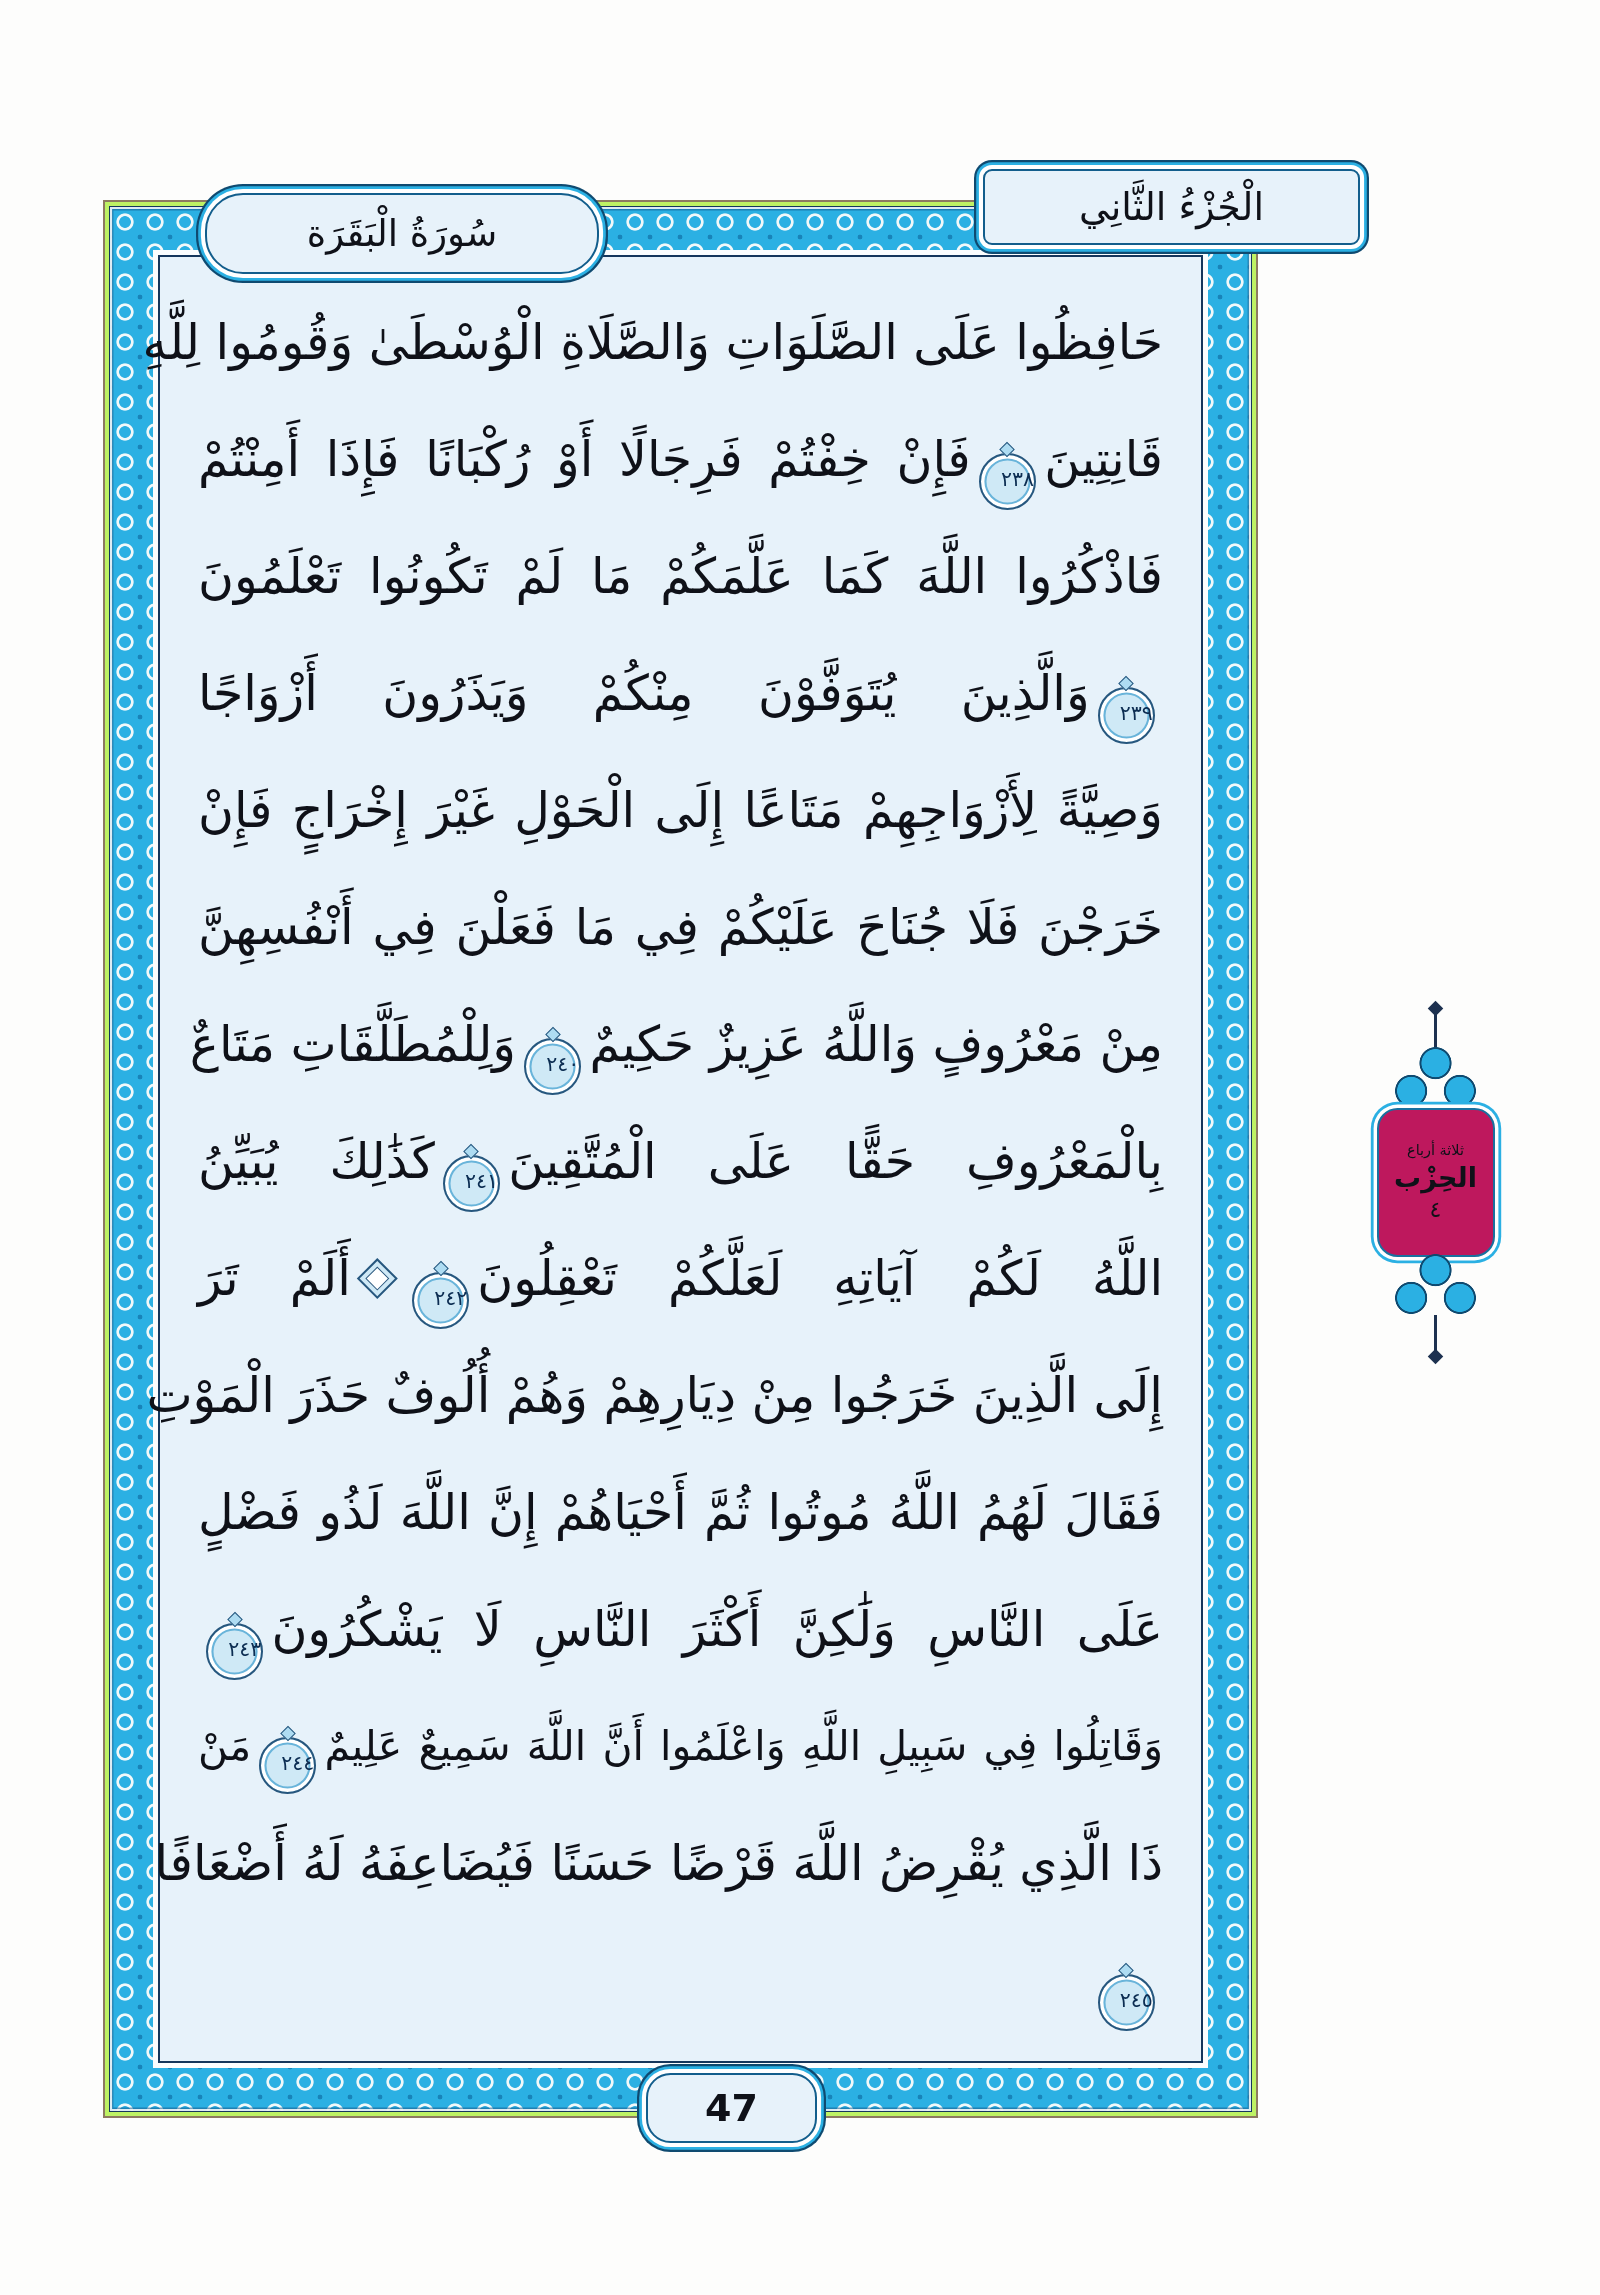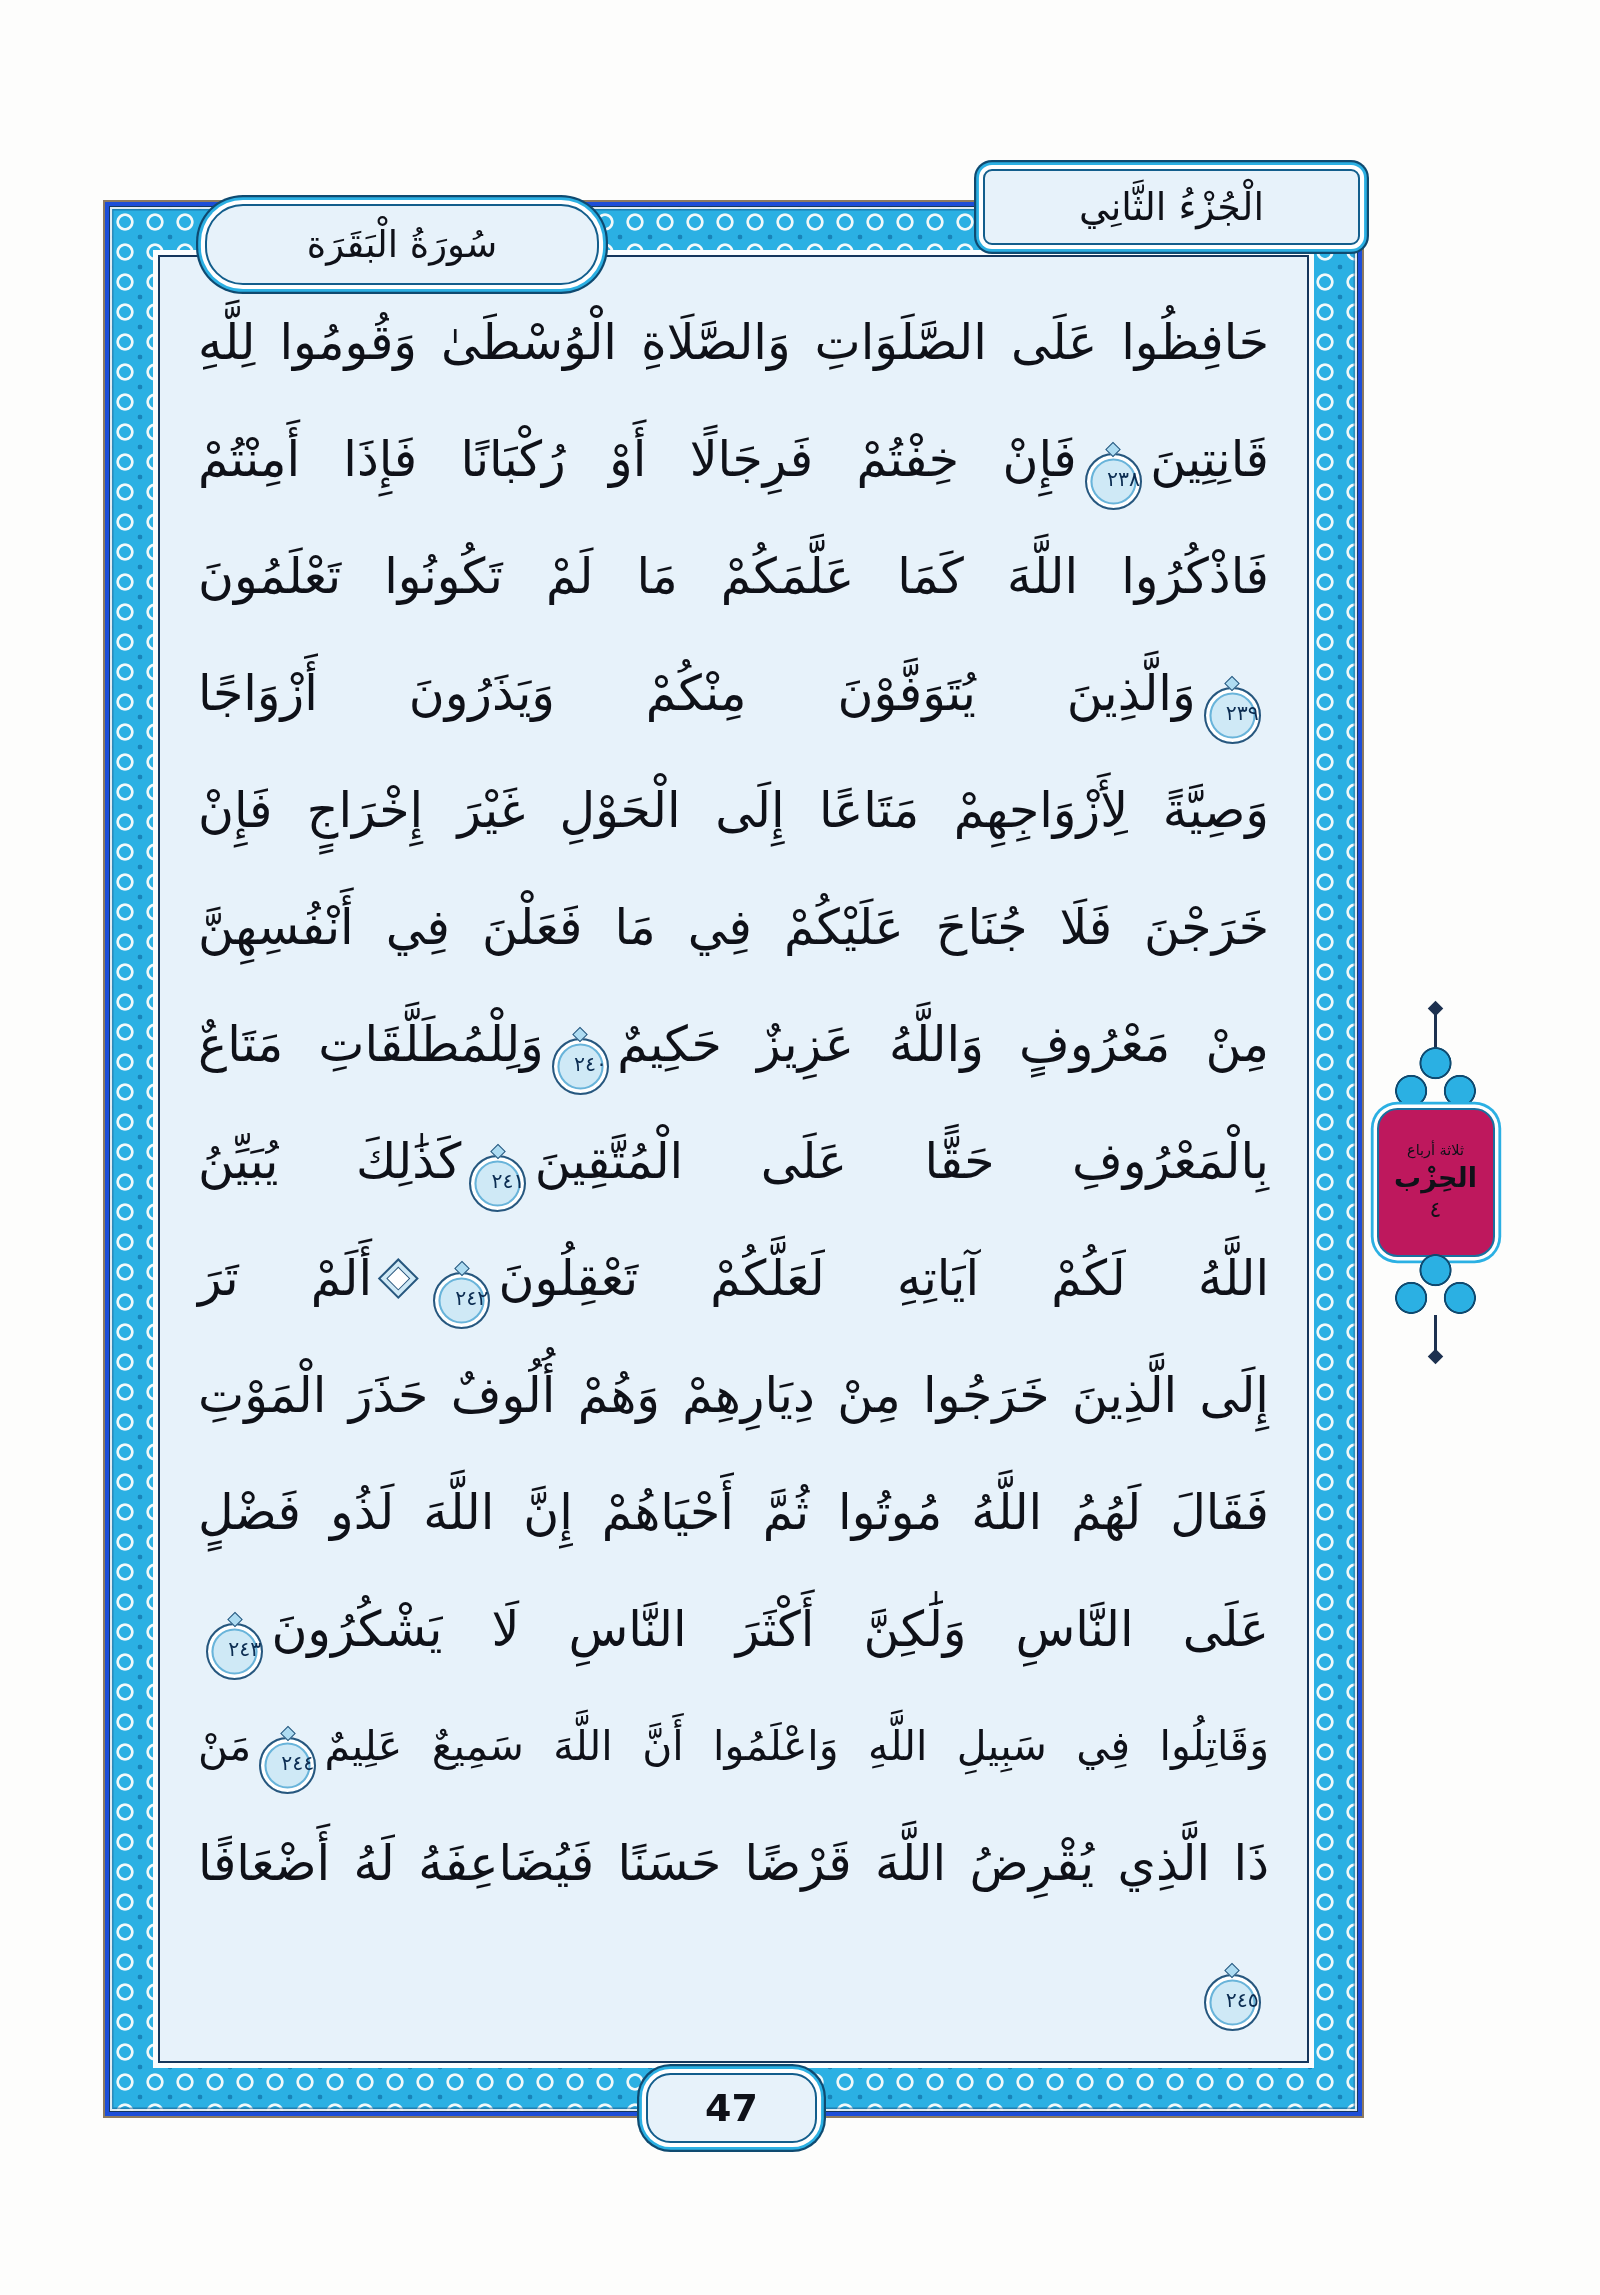--- a/index.html
+++ b/index.html
@@ -4,22 +4,22 @@
 <style>
   html,body{margin:0;padding:0;}
   body{
     width:1600px;height:2295px;position:relative;overflow:hidden;
     background:#fdfdfc;
     font-family:"DejaVu Sans","Liberation Sans",sans-serif;
     -webkit-font-smoothing:antialiased;
   }
   
   .frame{
-    position:absolute;left:103px;top:200px;width:1261px;height:1918px;
-    background:#1d4ed8;border:2.1px solid var(--tan,#8d7a60);box-sizing:border-box;
+    position:absolute;left:103px;top:200px;width:1155px;height:1918px;
+    background:#bef264;border:2.1px solid var(--tan,#8d7a60);box-sizing:border-box;
   }
   .band{
     position:absolute;inset:4.1px;
     background-color:var(--band,#2bb0e3);
     background-image:
       radial-gradient(circle, rgba(255,255,255,0) 5.5px, rgba(252,252,250,.95) 6.2px, rgba(252,252,250,.95) 8.2px, rgba(255,255,255,0) 9px),
       radial-gradient(circle, rgba(10,95,150,.55) 2.1px, rgba(10,95,150,0) 2.7px);
     background-size:30px 30px,30px 30px;
     background-position:0 0,15px 15px;
     border:1.4px solid var(--navy,#15365c);
@@ -72,21 +72,21 @@
   .rub::after{content:"";position:absolute;inset:4.1px;background:#fff;border:1.4px solid var(--marker_ring,#27577e);}
   
   .cartouche{
     position:absolute;z-index:5;
     background:var(--panel,#e7f2fa);
     border:2.1px solid #135e8c;border-radius:38px;
     box-shadow:0 0 0 4.1px #ffffff, 0 0 0 6.8px var(--band,#2bb0e3), 0 0 0 9px #0f4a70;
     display:flex;align-items:center;justify-content:center;
     color:var(--ink,#0f1118);box-sizing:border-box;
   }
-  .surah-cart{left:205px;top:204px;width:394px;height:81px;font-size:37px;}
+  .surah-cart{left:205px;top:193px;width:394px;height:81px;font-size:37px;}
   .juz-cart{left:983px;top:169px;width:377px;height:76px;font-size:38px;border-radius:9px;}
   .pagenum-cart{left:646px;top:2073px;width:171px;height:70px;border-radius:24.6px;font-size:38px;font-weight:bold;}
   
   .hizb{
     position:absolute;left:1352px;top:1003px;width:167px;height:459px;z-index:4;
     display:flex;flex-direction:column;align-items:center;
   }
   .h-diamond{width:11px;height:11px;background:#1d3150;transform:rotate(45deg);}
   .h-stem{width:2.1px;height:36px;background:#1d3150;}
   .h-floret{

